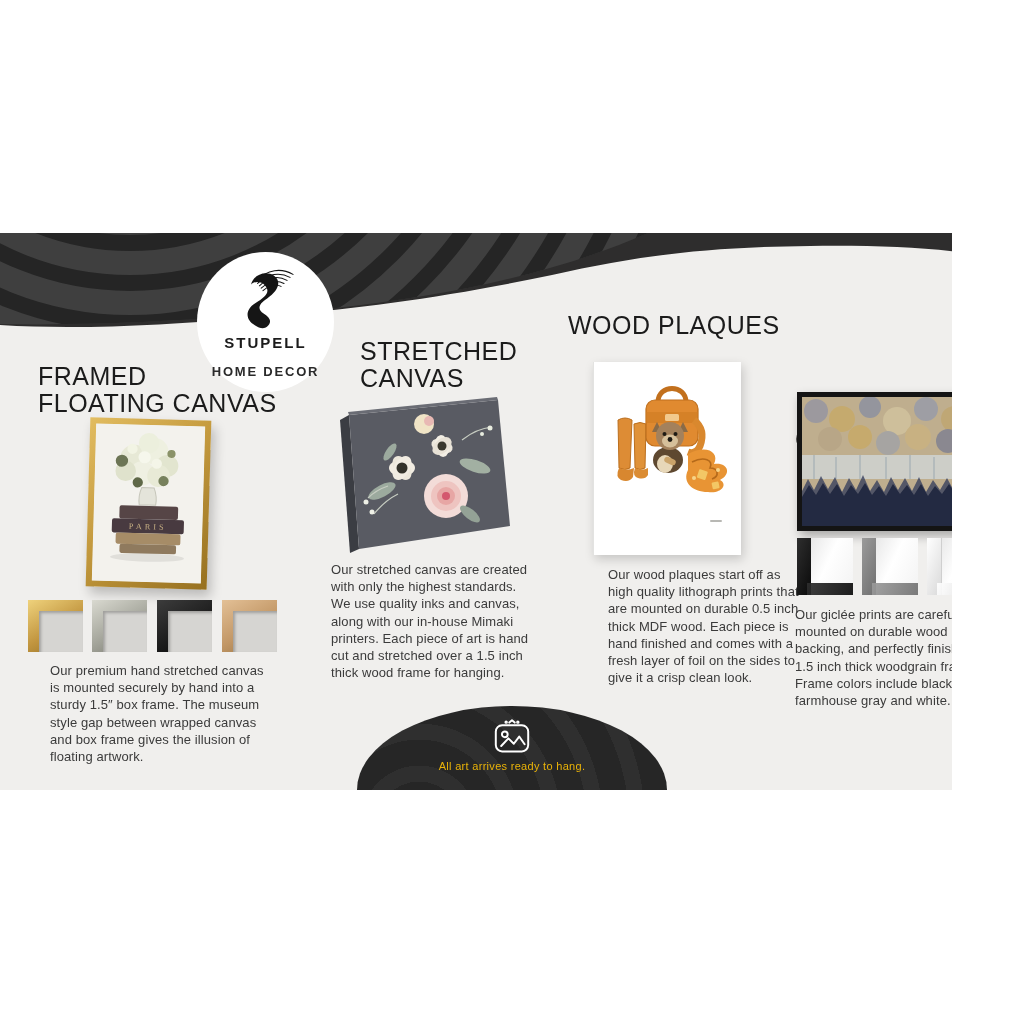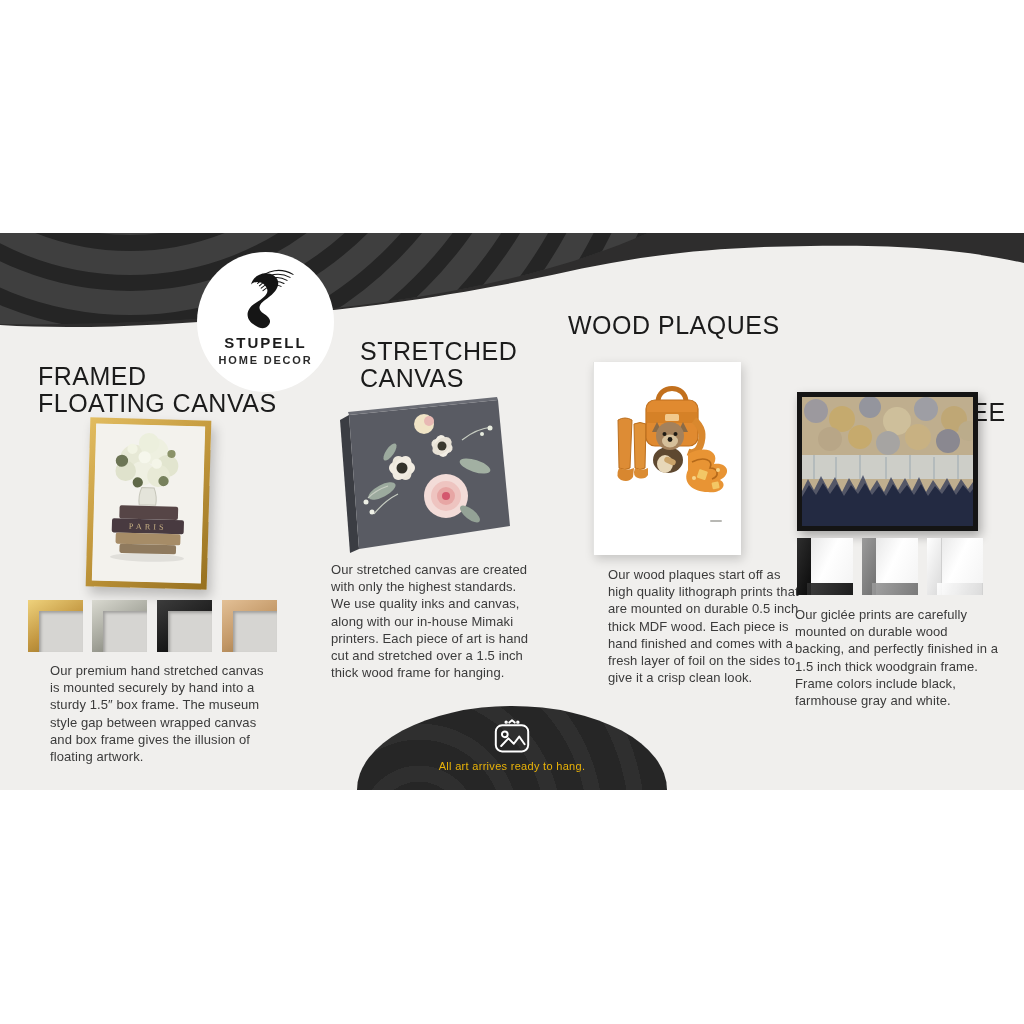--- a/index.html
+++ b/index.html
@@ -1,24 +1,24 @@
 <!DOCTYPE html>
 <html><head>
 <meta charset="utf-8">
 <style>
   html,body{margin:0;padding:0;background:#ffffff;}
-  .poster{position:relative;width:1024px;height:1024px;background:#ffffff;overflow:hidden;
+  .poster{position:relative;width:952px;height:1024px;background:#ffffff;overflow:hidden;
           font-family:"Liberation Sans", sans-serif;}
   .band{position:absolute;left:0;top:233px;width:1024px;height:557px;background:#f0efed;}
   .wave{position:absolute;left:0;top:233px;width:1024px;height:112px;display:block;}
   .logo-circle{position:absolute;left:197px;top:252px;width:137px;height:140px;border-radius:50%;
                background:#ffffff;z-index:5;display:flex;flex-direction:column;align-items:center;
                justify-content:flex-start;padding-top:14px;box-sizing:border-box;}
   .logo-name{font-size:15px;font-weight:600;letter-spacing:2px;color:#1c1c1c;margin-top:2px;}
-  .logo-sub{font-size:11px;font-weight:700;letter-spacing:1.8px;color:#2a2a2a;margin-top:3px;}
+  .logo-sub{font-size:13px;font-weight:700;letter-spacing:1.8px;color:#2a2a2a;margin-top:13px;}
   .sec-title{position:absolute;font-weight:400;color:#1b1b1b;font-size:25px;line-height:26.5px;
              letter-spacing:.5px;white-space:pre-line;z-index:4;}
   #title-1{left:38px;top:363px;}
   #title-2{left:360px;top:338px;}
   #title-3{left:568px;top:312px;}
   #title-4{left:795px;top:351px;margin-top:48px;}
   .sec-text{position:absolute;font-size:13px;line-height:17.2px;color:#3b3b3b;letter-spacing:.1px;z-index:4;}
   #text-1{left:50px;top:662px;width:214px;}
   #text-2{left:331px;top:561px;width:198px;}
   #text-3{left:568px;top:566px;width:199px;margin-left:40px;}

